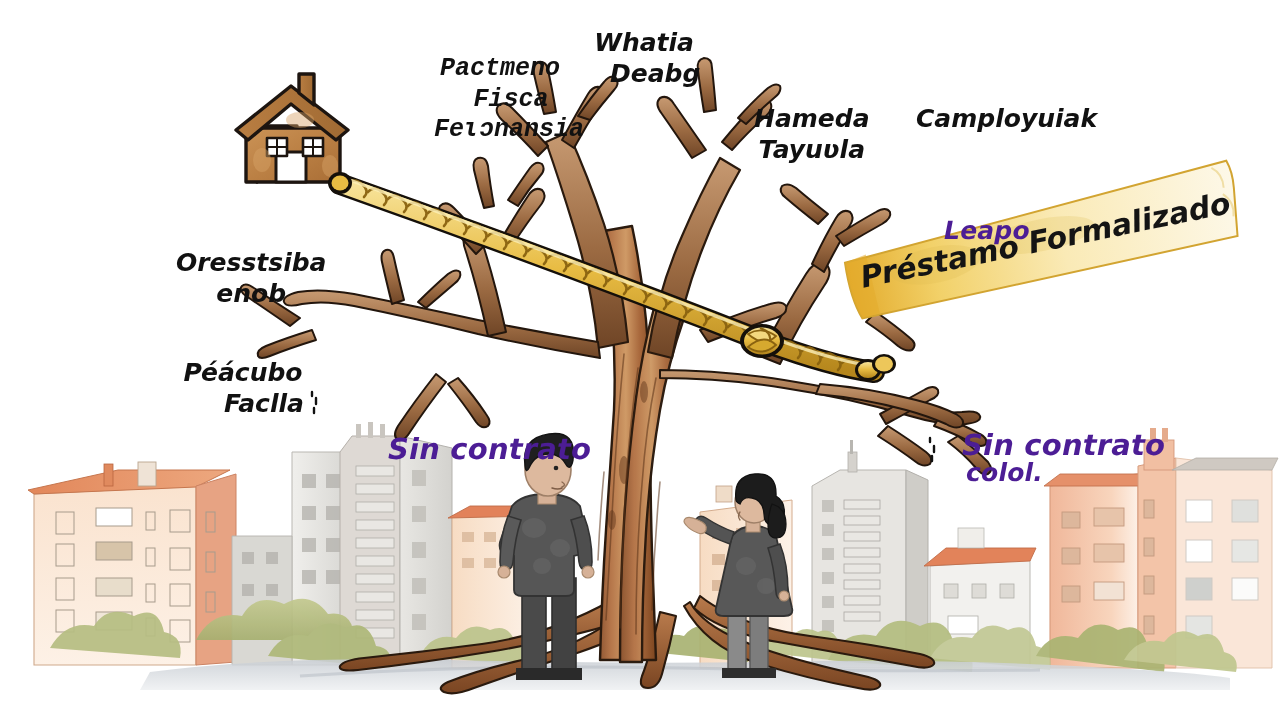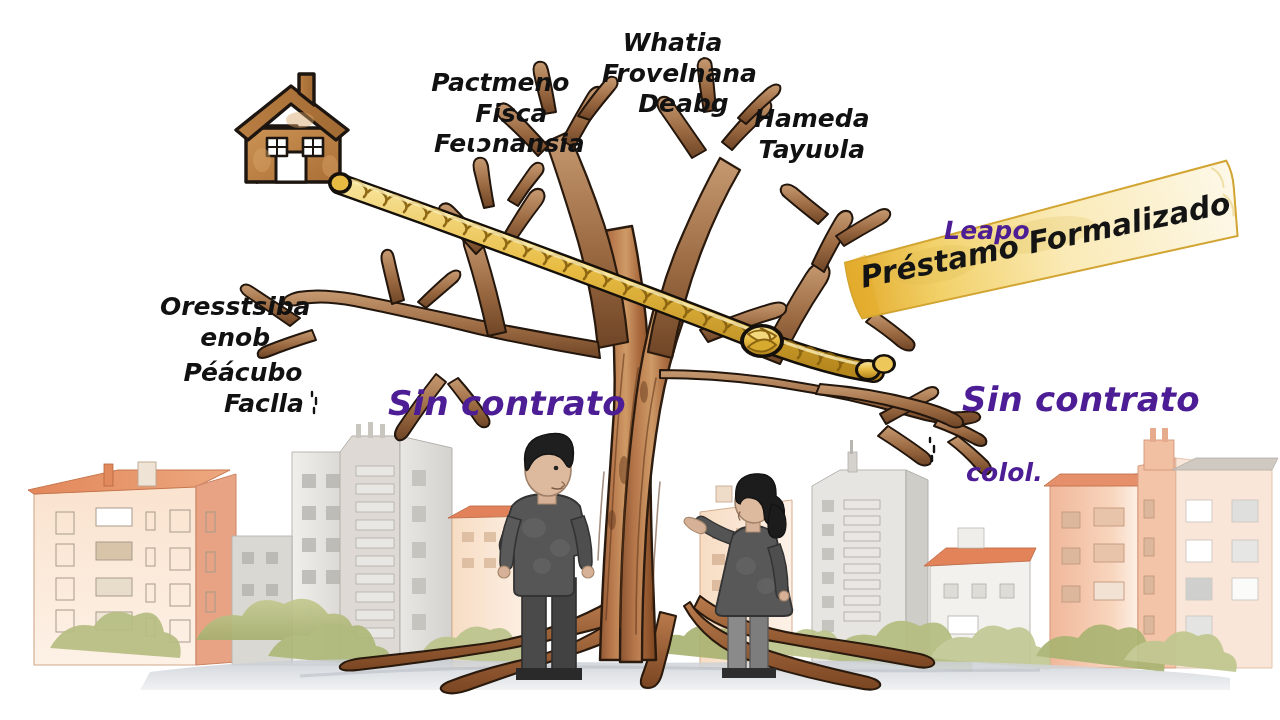--- a/index.html
+++ b/index.html
@@ -18,21 +18,21 @@
     color:#4c1d95;
     font-style:italic;
     font-weight:600;
     white-space:nowrap;
     letter-spacing:.2px;
     line-height:1.18;
     text-rendering:geometricPrecision;
   }
   .lbl-lines{position:absolute;font-family:"DejaVu Sans",sans-serif;font-style:italic;font-weight:600;color:#111;line-height:1.22;}
   .lbl-lines div{white-space:nowrap;}
-  .sz26{font-size:34px;}
+  .sz26{font-size:29px;margin-top:48px;}
   .sz25{font-size:25px;text-align:center;}
 
   
   #banner{
     position:absolute;
     left:855px;top:236px;
     width:400px;height:86px;
     transform:rotate(-11.5deg);
     transform-origin:0% 100%;
   }
@@ -576,48 +576,48 @@
           <path d="M386 34 q10 10 6 24"></path>
       </g>
       <g fill="#dcb94e" opacity=".22">
         <ellipse cx="90" cy="46" rx="46" ry="18"></ellipse>
           <ellipse cx="200" cy="38" rx="54" ry="16"></ellipse>
       </g>
     </svg>
     <div class="bannerText">Préstamo Formalizado</div>
   </div>
 
-  <div class="lbl-lines sz25" style="left:160px;top:248px;margin-top:44px;">
+  <div class="lbl-lines sz25" style="left:176px;top:248px;">
     <div>Oresstsiba</div>
     <div>enob</div>
   </div>
 
   <div class="lbl-lines sz25" style="left:182px;top:358px;">
     <div>Péácubo</div>
     <div style="padding-left:42px;">Faclla</div>
   </div>
 
-  <div class="lbl-lines sz25" style="left:416px;top:68px;">
+  <div class="lbl-lines sz25" style="left:416px;top:54px;font-family:Liberation Mono, monospace;">
     <div>Pactmeno</div>
     <div style="padding-left:22px;">Fisca</div>
     <div style="padding-left:18px;">Feɩɔnansia</div>
   </div>
 
   <div class="lbl-lines sz25" style="left:588px;top:28px;">
     <div>Whatia</div>
-    <div style="padding-left:14px;">Frovelnana</div>
     <div style="padding-left:22px;">Deabg</div>
   </div>
 
   <div class="lbl-lines sz25" style="left:754px;top:104px;">
     <div>Hameda</div>
     <div>Tayuʋla</div>
   </div>
 
   <div class="lbl-lines sz25" style="left:898px;top:104px;">
+    <div style="padding-left:18px;">Camployuiak</div>
   </div>
 
   <div class="label sz25" style="left:944px;top:216px;">Leapo</div>
 
   <div class="label sz26" style="left:388px;top:384px;">Sin contrato</div>
 
   <div class="label sz26" style="left:962px;top:380px;">Sin contrato</div>
 
   <div class="label sz25" style="left:966px;top:458px;">colol.</div>
 

